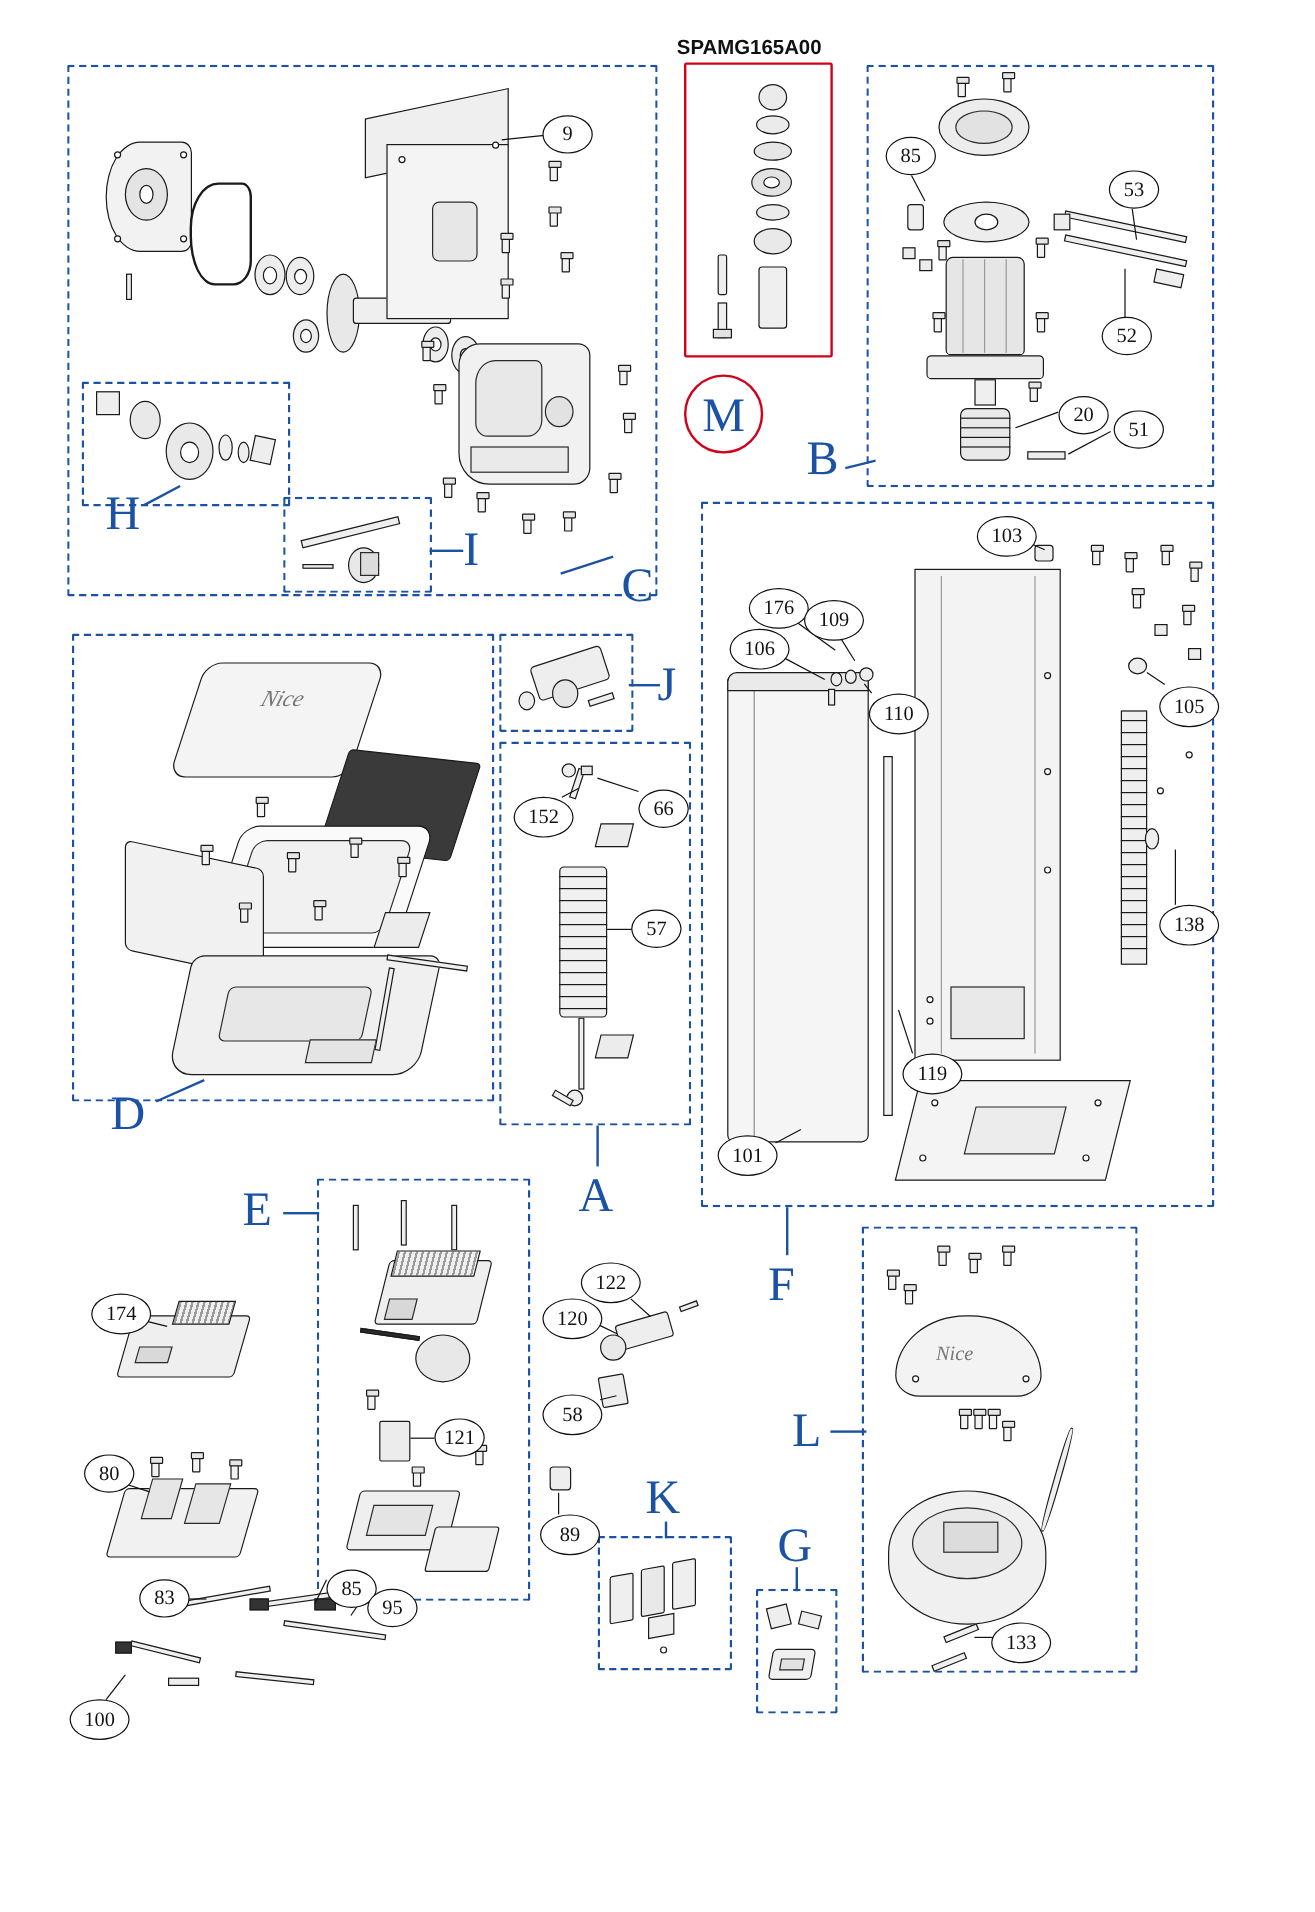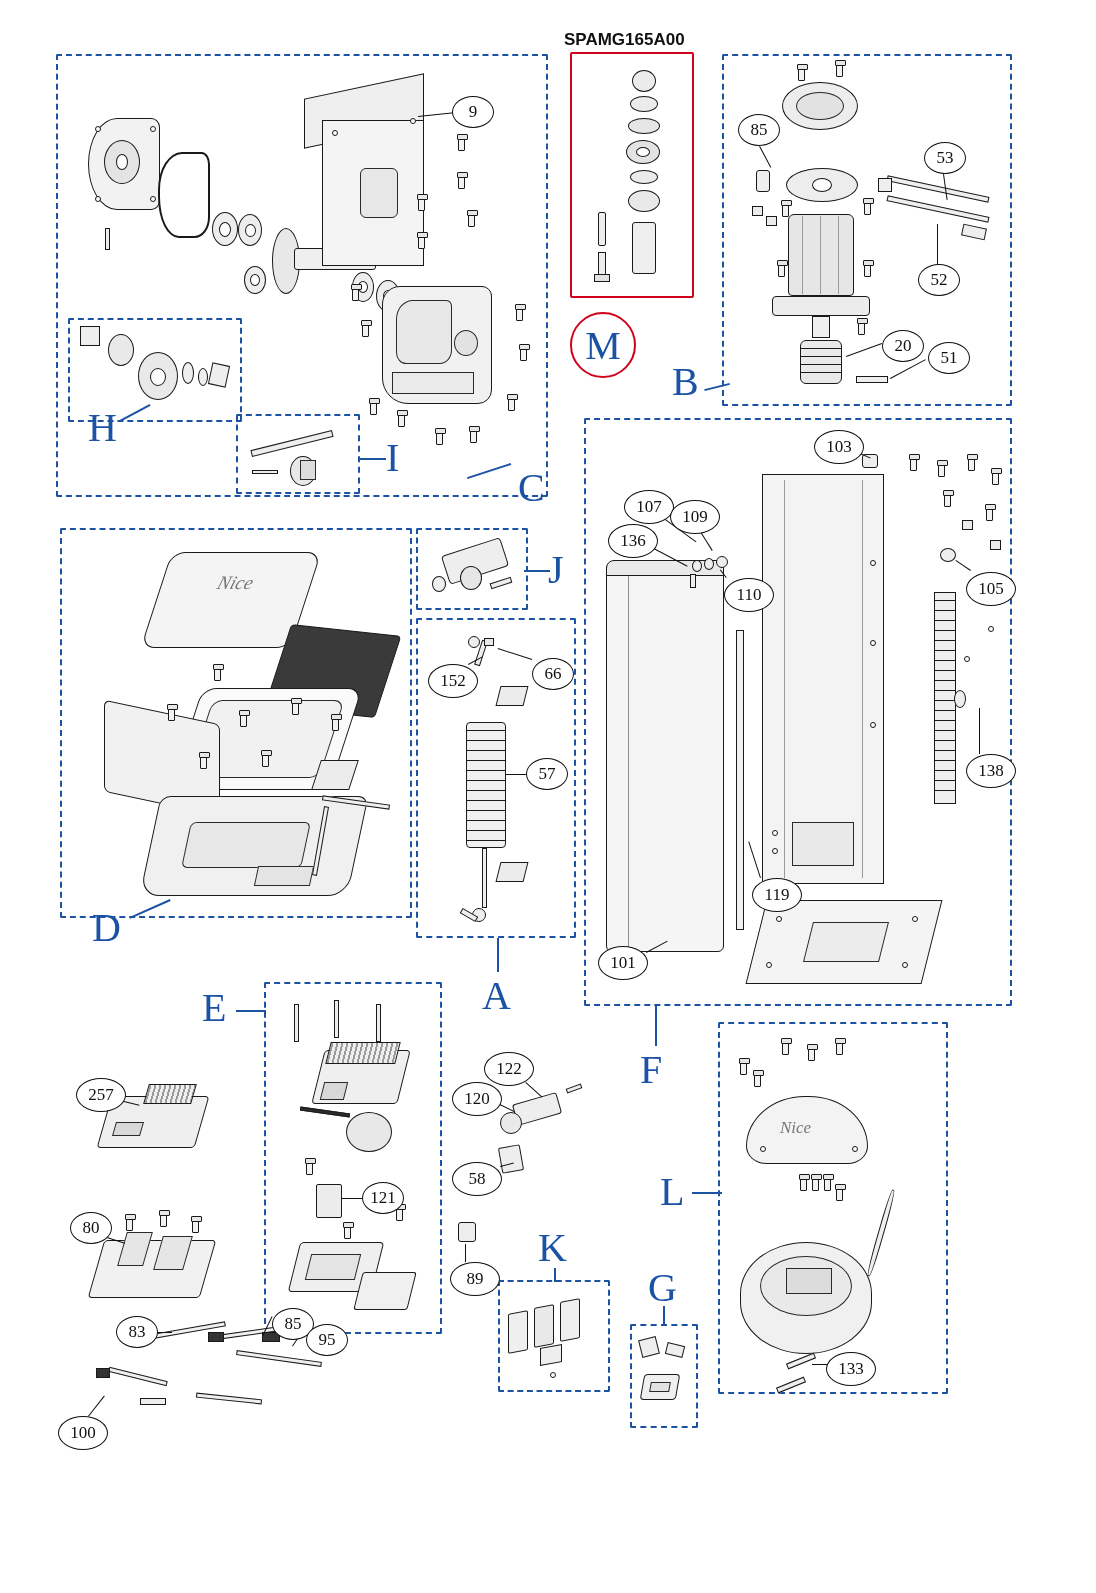--- a/index.html
+++ b/index.html
@@ -385,31 +385,31 @@
   <div class="pt out" style="left:704px;top:558px;width:10px;height:12px;background:#eee;border-radius:50%;"></div>
   <div class="pt out" style="left:692px;top:560px;width:10px;height:12px;background:#eee;border-radius:50%;"></div>
   <div class="pt out" style="left:690px;top:574px;width:6px;height:14px;background:#eee;"></div>
 
   <div class="cal w3" style="left:814px;top:430px;">
     <span>103</span>
   </div>
   <div class="lead" style="left:858px;top:452px;width:14px;transform:rotate(24deg);"></div>
 
   <div class="cal w3" style="left:624px;top:490px;">
-    <span>107</span>
+    <span>176</span>
   </div>
   <div class="lead" style="left:664px;top:518px;width:40px;transform:rotate(36deg);"></div>
 
   <div class="cal w3" style="left:670px;top:500px;">
     <span>109</span>
   </div>
   <div class="lead" style="left:700px;top:530px;width:24px;transform:rotate(58deg);"></div>
 
   <div class="cal w3" style="left:608px;top:524px;">
-    <span>136</span>
+    <span>106</span>
   </div>
   <div class="lead" style="left:654px;top:548px;width:38px;transform:rotate(28deg);"></div>
 
   <div class="cal w3" style="left:724px;top:578px;">
     <span>110</span>
   </div>
   <div class="lead" style="left:726px;top:578px;width:10px;transform:rotate(-128deg);"></div>
 
   <div class="cal w3" style="left:966px;top:572px;">
     <span>105</span>
@@ -451,21 +451,21 @@
   <div class="cal w2" style="left:362px;top:1182px;">
     <span>121</span>
   </div>
   <div class="lead" style="left:342px;top:1198px;width:20px;"></div>
 
   <div class="pt out" style="left:104px;top:1096px;width:98px;height:52px;background:#efefef;transform:skewX(-16deg);border-radius:4px;"></div>
   <div class="pt" style="left:146px;top:1084px;width:48px;height:20px;background:repeating-linear-gradient(90deg,#9b9b9b 0 2px,#efefef 2px 5px);border:1.2px solid #1a1a1a;transform:skewX(-16deg);"></div>
   <div class="pt outl" style="left:114px;top:1122px;width:28px;height:14px;background:#d9d9d9;transform:skewX(-16deg);"></div>
 
   <div class="cal w3" style="left:76px;top:1078px;">
-    <span>257</span>
+    <span>174</span>
   </div>
   <div class="lead" style="left:120px;top:1100px;width:20px;transform:rotate(14deg);"></div>
 
   <div class="pt out" style="left:96px;top:1240px;width:112px;height:58px;background:#f1f1f1;transform:skewX(-16deg);border-radius:4px;"></div>
   <div class="pt outl" style="left:122px;top:1232px;width:26px;height:34px;background:#e6e6e6;transform:skewX(-16deg);"></div>
   <div class="pt outl" style="left:158px;top:1236px;width:30px;height:34px;background:#e6e6e6;transform:skewX(-16deg);"></div>
   <div class="screw" style="left:126px;top:1216px;"></div>
   <div class="screw" style="left:160px;top:1212px;"></div>
   <div class="screw" style="left:192px;top:1218px;"></div>
 

